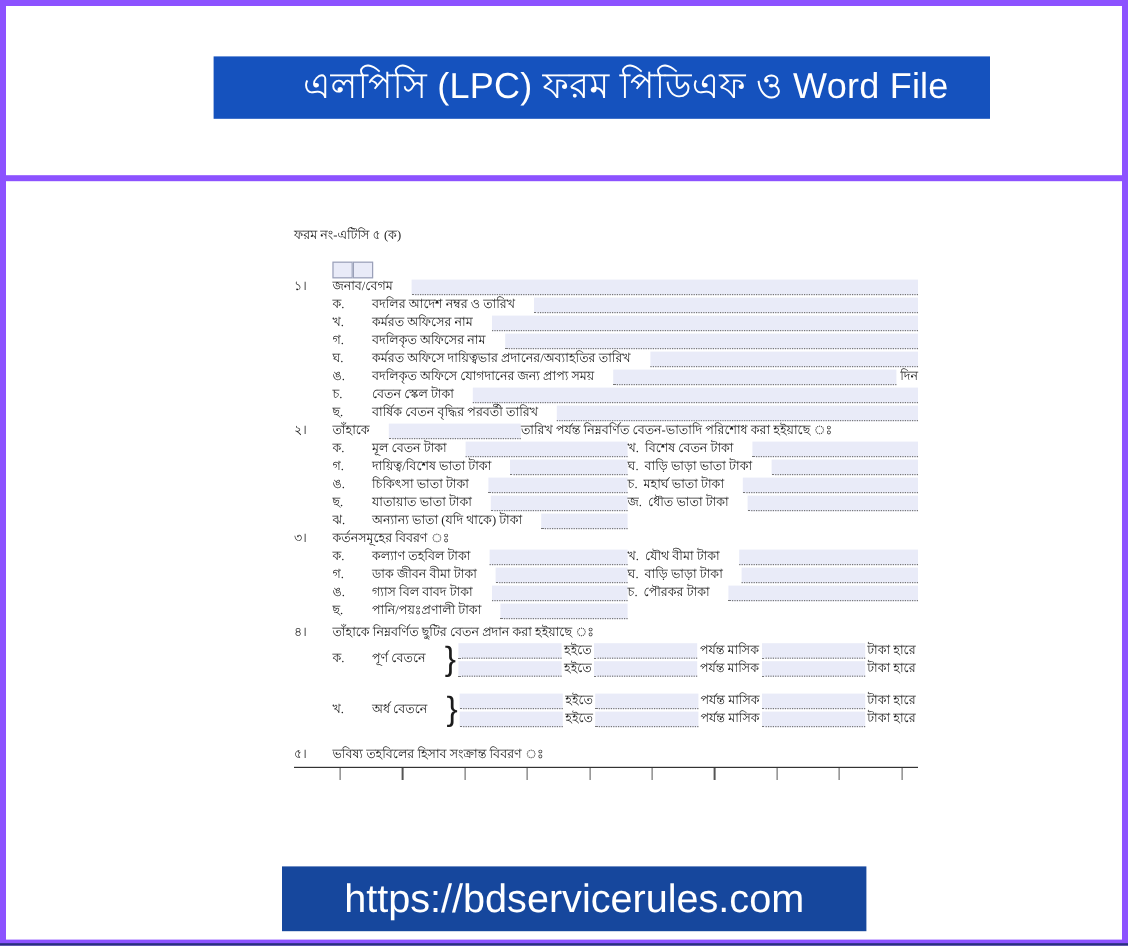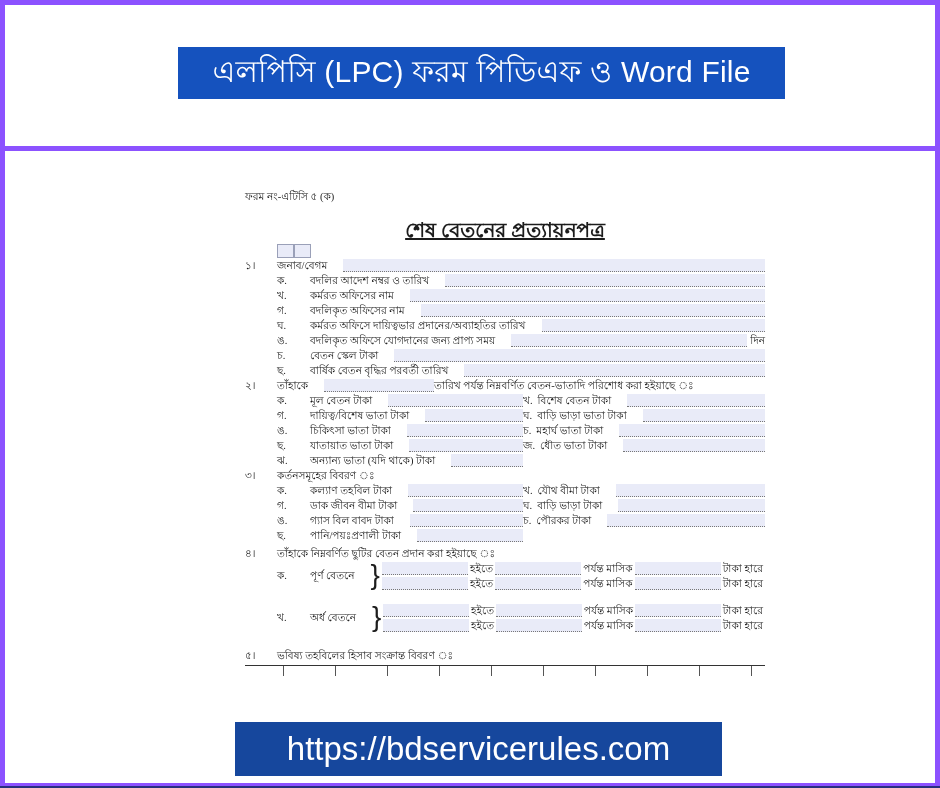--- a/index.html
+++ b/index.html
@@ -8,21 +8,21 @@
     font-family:"Liberation Sans",sans-serif;overflow:hidden;
   }
   
   .outer-border{position:absolute;inset:0;border:5px solid #8c52ff;pointer-events:none;z-index:10;}
   .divider{position:absolute;top:146px;left:0;width:940px;height:5px;background:#8c52ff;z-index:9;}
   .bottom-edge{position:absolute;left:0;bottom:0;width:940px;height:2px;background:#27307e;z-index:11;}
   
   .banner-top{
     position:absolute;left:178px;top:47px;width:607px;height:52px;background:#1552be;
     color:#fff;display:flex;align-items:center;justify-content:center;
-    font-size:30px;font-weight:500;letter-spacing:.2px;white-space:nowrap;
+    font-size:30px;font-weight:500;letter-spacing:.2px;white-space:nowrap;padding-left:40px;
   }
   .banner-bottom{
     position:absolute;left:235px;top:722px;width:487px;height:54px;background:#16479d;
     color:#fff;display:flex;align-items:center;justify-content:center;
     font-size:33px;font-weight:400;z-index:5;white-space:nowrap;
   }
   
   .doc{
     position:absolute;left:245px;top:190px;width:520px;
     font-family:"Liberation Serif","DejaVu Serif",serif;
@@ -69,21 +69,20 @@
 
 <div class="banner-top">
   <span>এলপিসি (LPC) ফরম পিডিএফ ও Word File</span>
 </div>
 
 <div class="divider"></div>
 
 <div class="doc">
 
   <div class="form-no">ফরম নং-এটিসি  ৫ (ক)</div>
-  <div class="doc-title">শেষ বেতনের প্রত্যায়নপত্র</div>
 
   <div class="boxes">
     <span class="cellbox"></span>
     <span class="cellbox"></span>
   </div>
   <div class="r">
     <span class="num">১।</span>
     <span class="lbl">জনাব/বেগম</span>
     <span class="fill"></span>
   </div>

